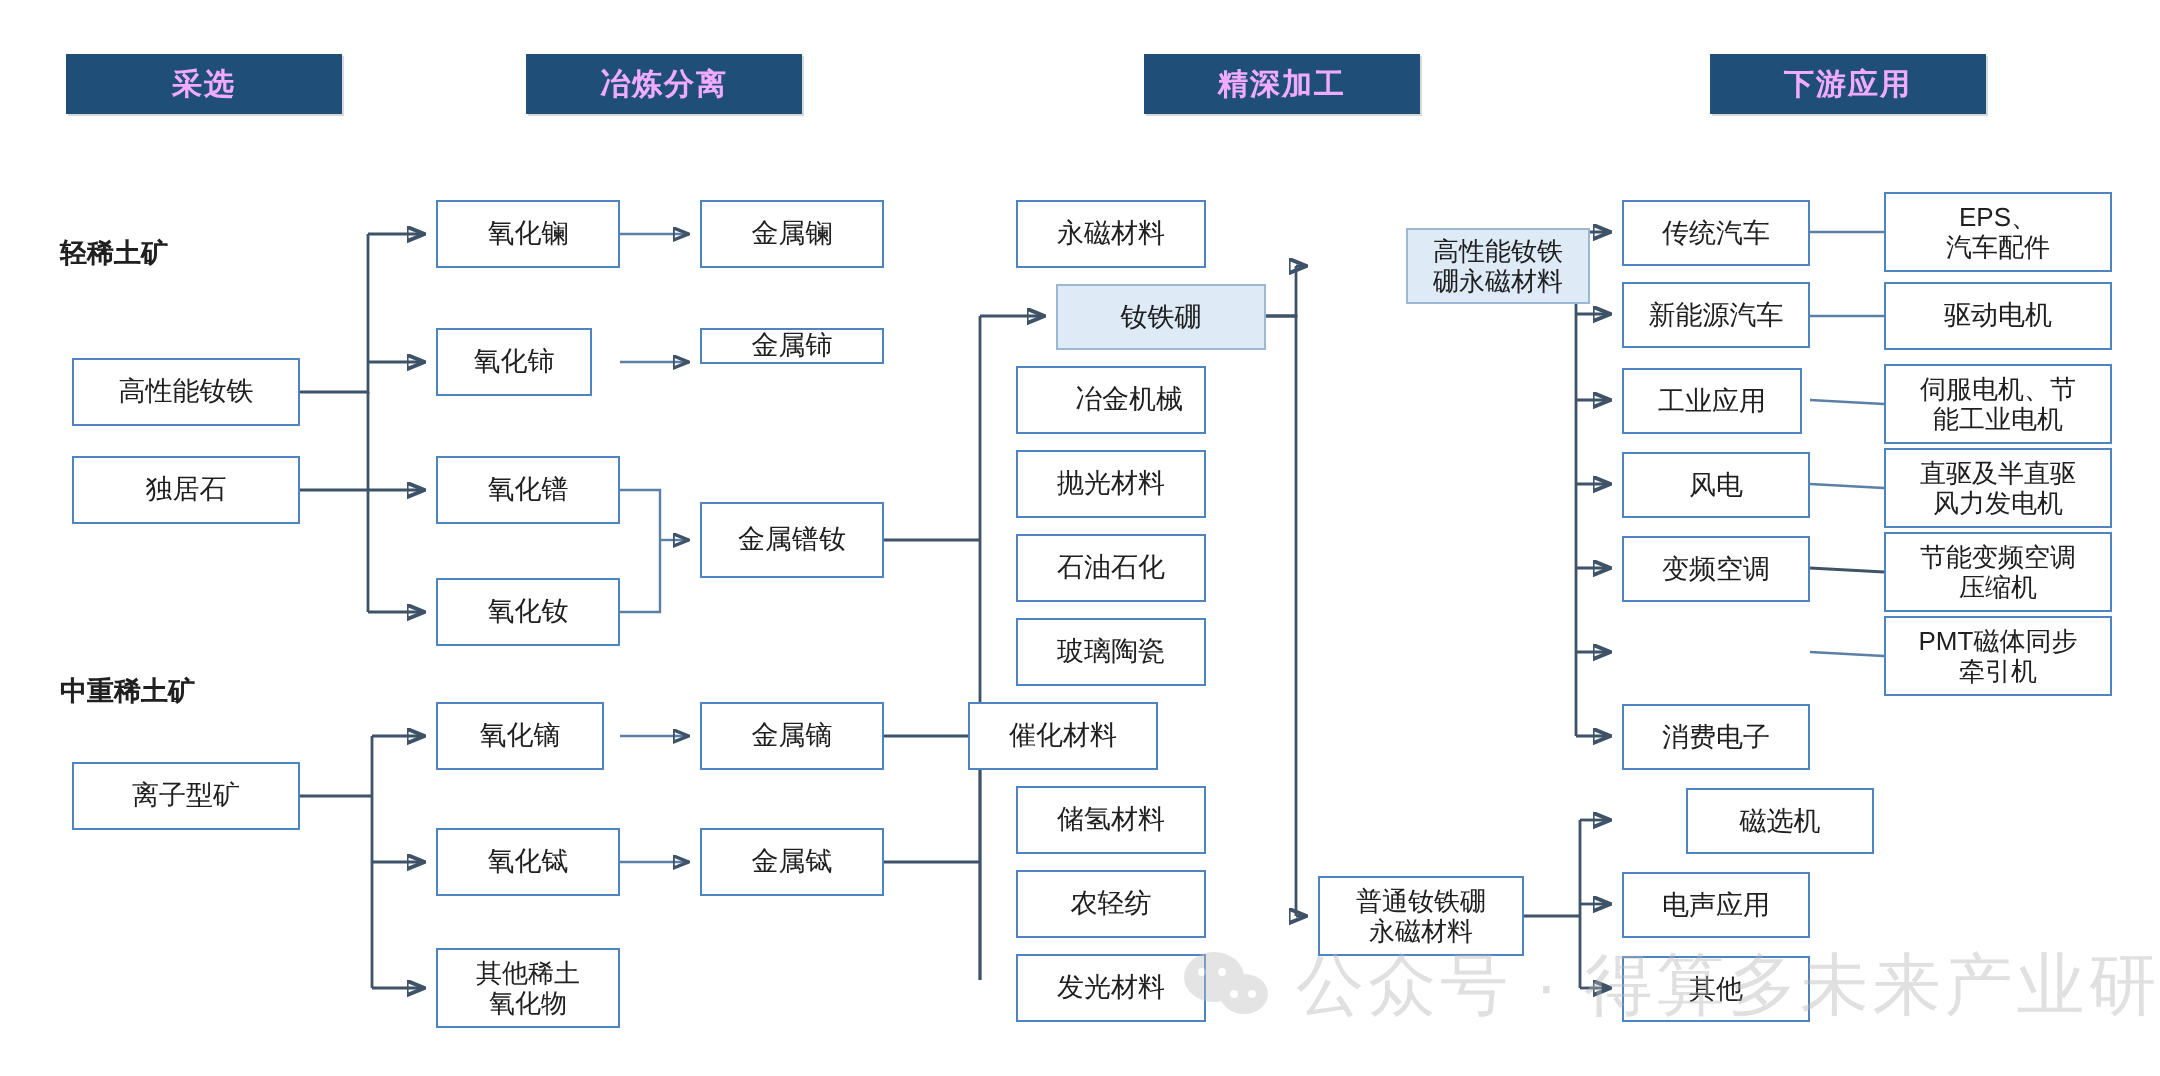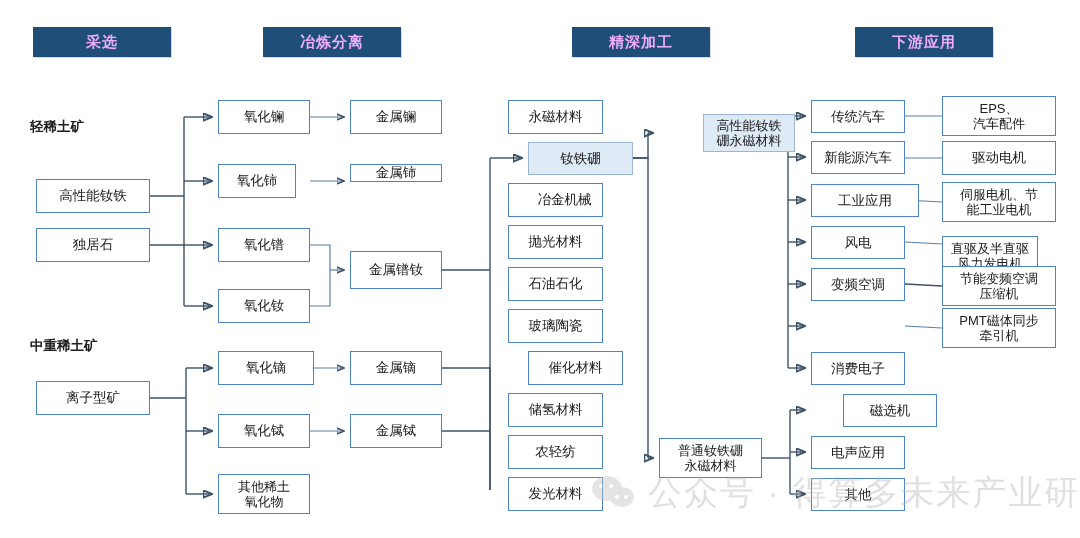--- a/index.html
+++ b/index.html
@@ -176,63 +176,63 @@
   <div class="plain-label" style="left:30px; top:337px;">中重稀土矿</div>
 
   <div class="node" style="left:36px; top:179px; width:114px; height:34px;">高性能钕铁</div>
   <div class="node" style="left:36px; top:228px; width:114px; height:34px;">独居石</div>
   <div class="node" style="left:36px; top:381px; width:114px; height:34px;">离子型矿</div>
 
   <div class="node" style="left:218px; top:100px; width:92px; height:34px;">氧化镧</div>
   <div class="node" style="left:218px; top:164px; width:78px; height:34px;">氧化铈</div>
   <div class="node" style="left:218px; top:228px; width:92px; height:34px;">氧化镨</div>
   <div class="node" style="left:218px; top:289px; width:92px; height:34px;">氧化钕</div>
-  <div class="node" style="left:218px; top:351px; width:96px; height:34px;">氧化镝</div>
+  <div class="node" style="left:218px; top:351px; width:84px; height:34px;">氧化镝</div>
   <div class="node" style="left:218px; top:414px; width:92px; height:34px;">氧化铽</div>
   <div class="node two-line" style="left:218px; top:474px; width:92px; height:40px; white-space:pre-line;">其他稀土
 氧化物</div>
 
   <div class="node" style="left:350px; top:100px; width:92px; height:34px;">金属镧</div>
   <div class="node" style="left:350px; top:164px; width:92px; height:18px;">金属铈</div>
   <div class="node" style="left:350px; top:251px; width:92px; height:38px;">金属镨钕</div>
   <div class="node" style="left:350px; top:351px; width:92px; height:34px;">金属镝</div>
   <div class="node" style="left:350px; top:414px; width:92px; height:34px;">金属铽</div>
 
   <div class="node" style="left:508px; top:100px; width:95px; height:34px;">永磁材料</div>
   <div class="node hl" style="left:528px; top:142px; width:105px; height:33px;">钕铁硼</div>
   <div class="node" style="left:508px; top:183px; width:95px; height:34px;padding-left:20px;">冶金机械</div>
   <div class="node" style="left:508px; top:225px; width:95px; height:34px;">抛光材料</div>
   <div class="node" style="left:508px; top:267px; width:95px; height:34px;">石油石化</div>
   <div class="node" style="left:508px; top:309px; width:95px; height:34px;">玻璃陶瓷</div>
-  <div class="node" style="left:528px; top:351px; width:95px; height:34px;">催化材料</div>
+  <div class="node" style="left:484px; top:351px; width:95px; height:34px;">催化材料</div>
   <div class="node" style="left:508px; top:393px; width:95px; height:34px;">储氢材料</div>
   <div class="node" style="left:508px; top:435px; width:95px; height:34px;">农轻纺</div>
   <div class="node" style="left:508px; top:477px; width:95px; height:34px;">发光材料</div>
 
   <div class="node hl two-line" style="left:659px; top:114px; width:92px; height:38px; white-space:pre-line;margin-left:44px;">高性能钕铁
 硼永磁材料</div>
   <div class="node two-line" style="left:659px; top:438px; width:103px; height:40px; white-space:pre-line;">普通钕铁硼
 永磁材料</div>
 
   <div class="node" style="left:811px; top:100px; width:94px; height:33px;">传统汽车</div>
   <div class="node" style="left:811px; top:141px; width:94px; height:33px;">新能源汽车</div>
-  <div class="node" style="left:811px; top:184px; width:108px; height:33px;">工业应用</div>
+  <div class="node" style="left:811px; top:184px; width:90px; height:33px;">工业应用</div>
   <div class="node" style="left:811px; top:226px; width:94px; height:33px;">风电</div>
   <div class="node" style="left:811px; top:268px; width:94px; height:33px;">变频空调</div>
   <div class="node" style="left:811px; top:352px; width:94px; height:33px;">消费电子</div>
   <div class="node" style="left:811px; top:394px; width:94px; height:33px;margin-left:32px;">磁选机</div>
   <div class="node" style="left:811px; top:478px; width:94px; height:33px;">其他</div>
   <div class="node" style="left:811px; top:436px; width:94px; height:33px;">电声应用</div>
 
   <div class="node two-line" style="left:942px; top:96px; width:114px; height:40px; white-space:pre-line;">EPS、
 汽车配件</div>
   <div class="node" style="left:942px; top:141px; width:114px; height:34px;">驱动电机</div>
   <div class="node two-line" style="left:942px; top:182px; width:114px; height:40px; white-space:pre-line;">伺服电机、节
 能工业电机</div>
-  <div class="node two-line" style="left:942px; top:236px; width:96px; height:40px; white-space:pre-line;">直驱及半直驱
+  <div class="node two-line" style="left:942px; top:224px; width:114px; height:40px; white-space:pre-line;">直驱及半直驱
 风力发电机</div>
   <div class="node two-line" style="left:942px; top:266px; width:114px; height:40px; white-space:pre-line;">节能变频空调
 压缩机</div>
   <div class="node two-line" style="left:942px; top:308px; width:114px; height:40px; white-space:pre-line;">PMT磁体同步
 牵引机</div>
 
   <div class="watermark">
     <div class="wechat-mark">
       <div class="b1"></div>
       <div class="b2"></div>

